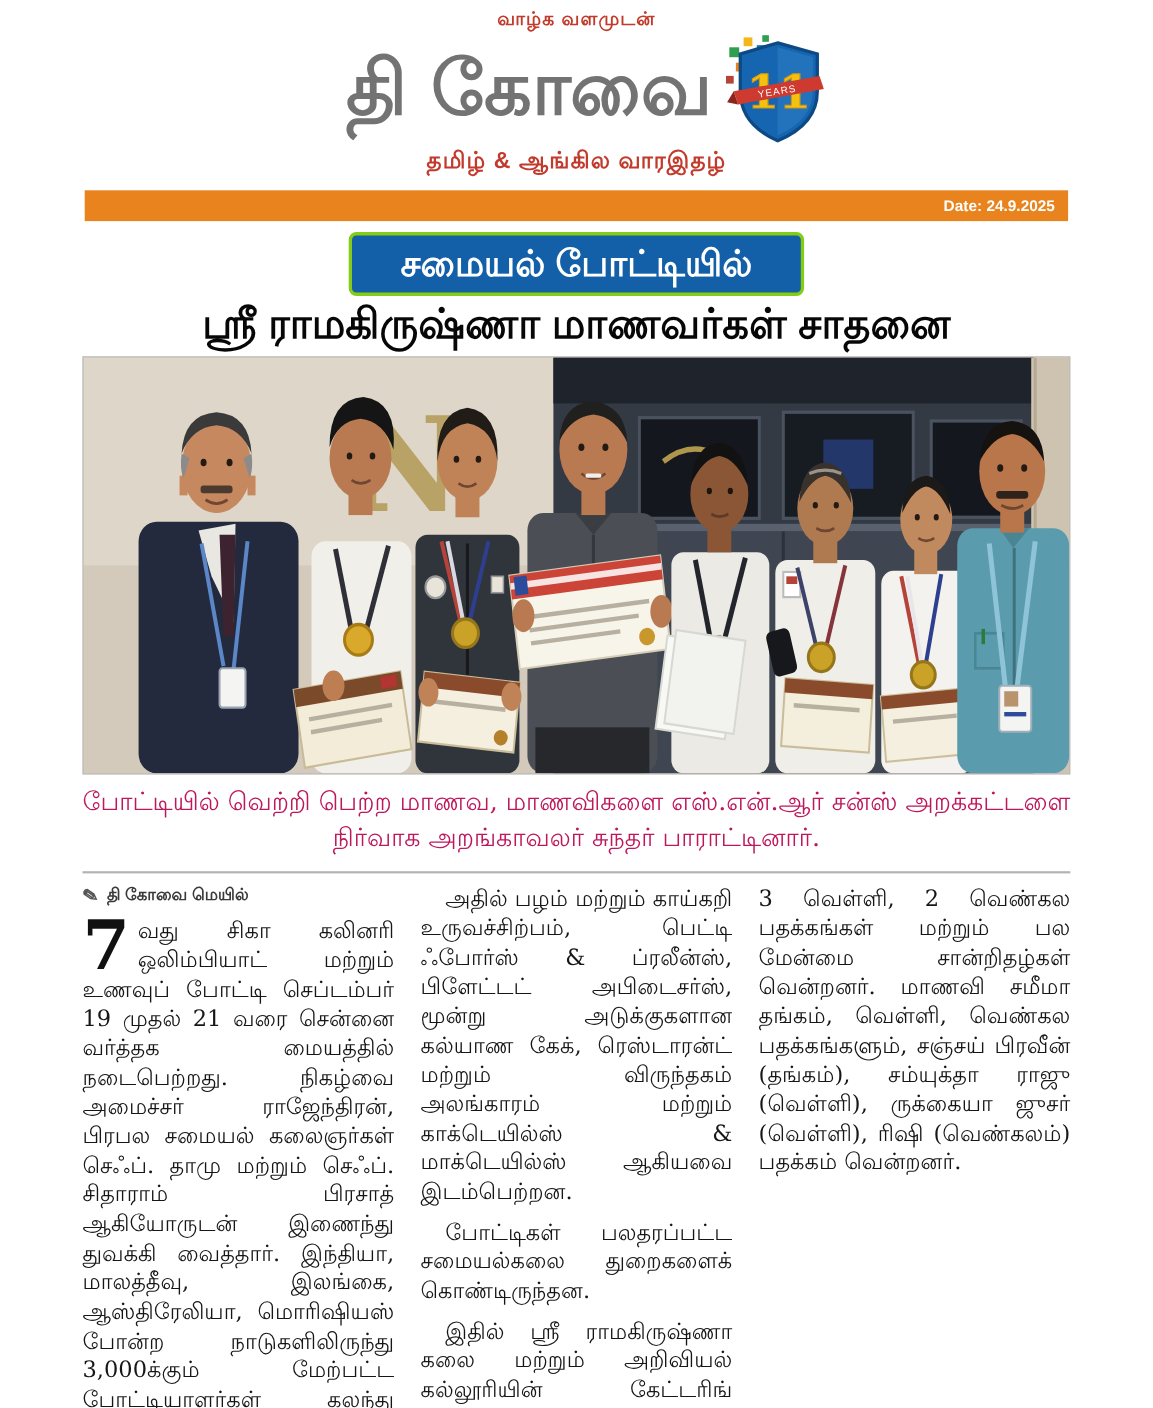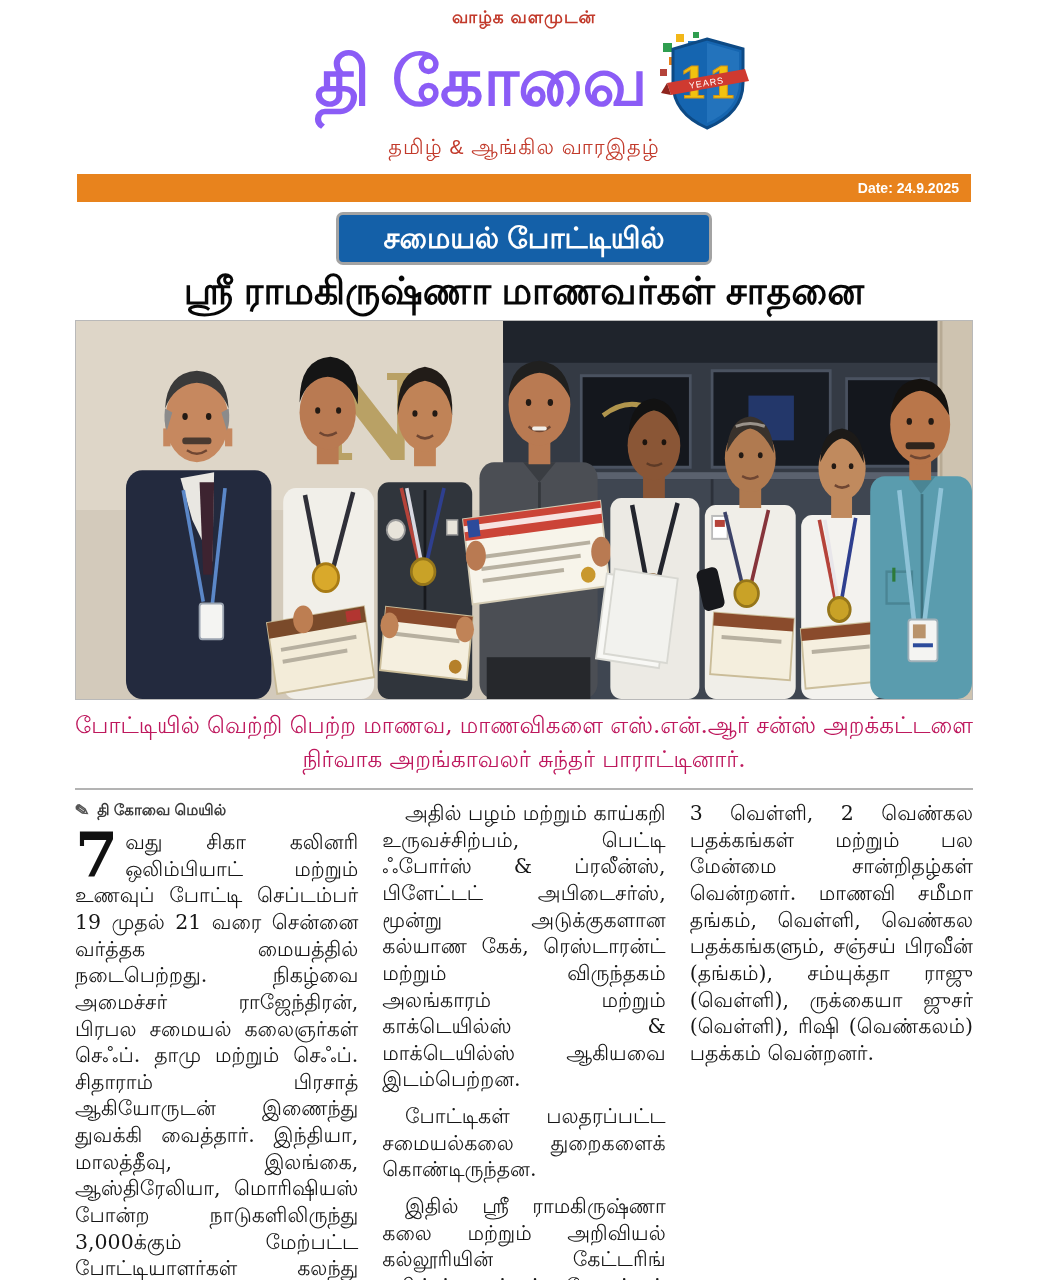--- a/index.html
+++ b/index.html
@@ -16,46 +16,46 @@
   .masthead { text-align: center; padding-top: 8px; }
   .tagline-top {
     color: #c23a2b; font-weight: bold; font-size: 17px; letter-spacing: 1px;
   }
   .title-row {
     display: flex; align-items: center; justify-content: center;
     gap: 10px; margin-top: 2px; height: 100px;
   }
   .mast-title {
     font-family: "DejaVu Serif", serif;
-    font-size: 68px; font-weight: 800; color: #8b5cf6; line-height: 1;
+    font-size: 68px; font-weight: 800; color: #737373; line-height: 1;
     letter-spacing: -1px;
     margin-left: 15px;
   }
   .logo-badge { width: 92px; height: 100px; position: relative; flex: 0 0 auto; }
   .subtitle {
-    color: #c23a2b; font-weight: normal; font-size: 21px; margin-top: 4px;
+    color: #c23a2b; font-weight: bold; font-size: 21px; margin-top: 4px;
     letter-spacing: 1px;
   }
   
   .info-bar {
     margin: 12px 33px 0 33px; height: 28px;
     background: #e8831d;
     display: flex; align-items: center; justify-content: space-between;
     padding: 0 12px; color: #ffffff; font-weight: bold;
   }
   .info-bar .sites { font-size: 11px; letter-spacing: .3px; margin-top: 40px; }
   .info-bar .date  { font-size: 14px; }
   
   .kicker-wrap { text-align: center; margin-top: 10px; }
   .kicker {
     display: inline-block;
     background: #1460a8;
-    border: 3px solid #a3a3a3;
+    border: 3px solid #84cc16;
     border-radius: 7px;
-    color: #ffffff; font-weight: bold; font-size: 29px;
+    color: #ffffff; font-weight: bold; font-size: 33px;
     padding: 7px 44px; line-height: 1.15;
   }
   
   .headline {
     text-align: center; font-size: 38px; font-weight: 900;
     color: #070707; line-height: 1.08; margin-top: 6px;
     font-family: Liberation Sans, sans-serif;
   }
   
   .photo {

